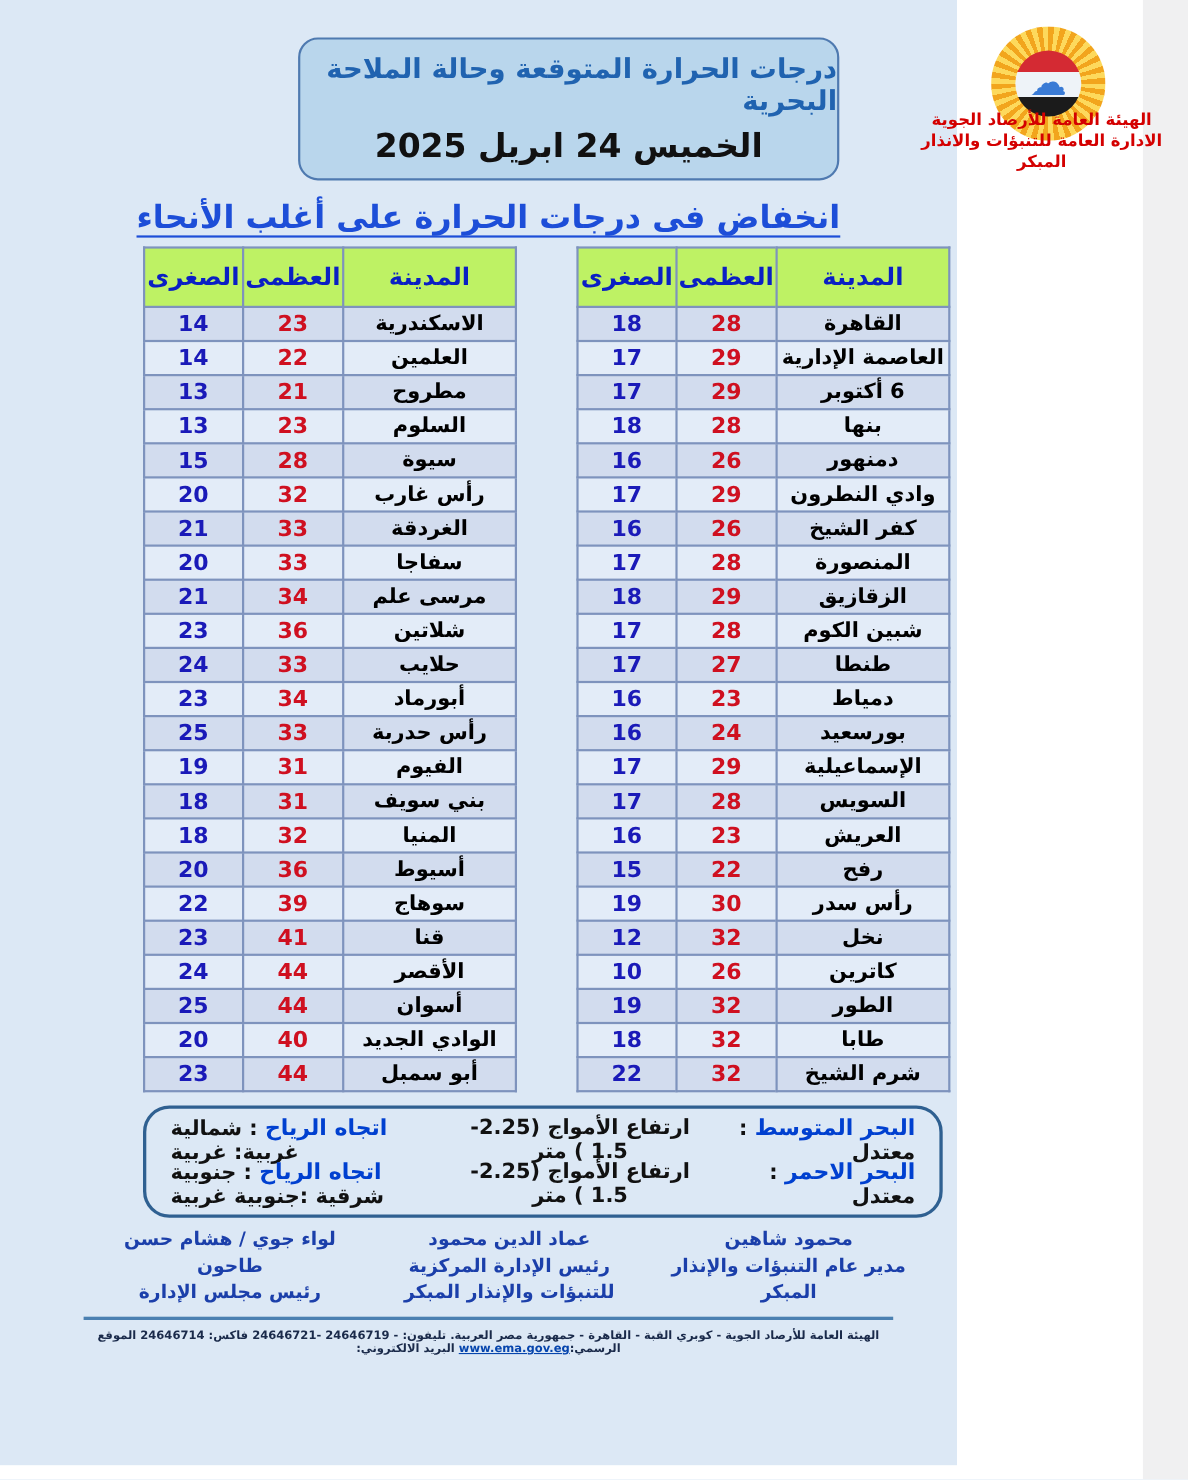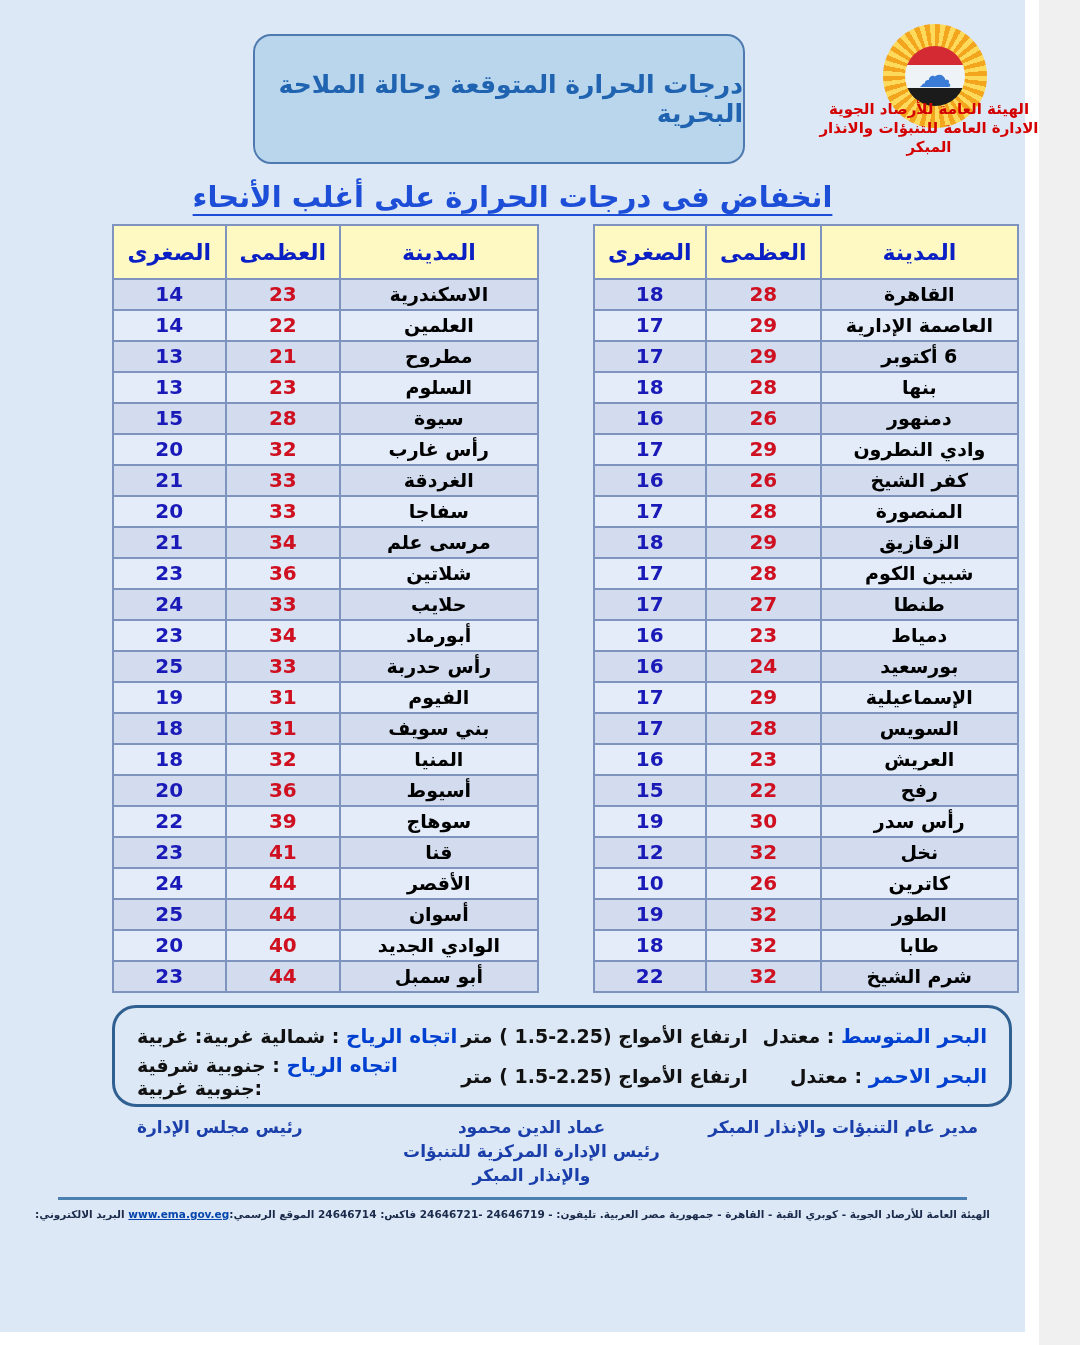--- a/index.html
+++ b/index.html
@@ -2,22 +2,22 @@
 <html lang="ar"><head>
 <meta charset="utf-8">
 <style>
   html,body { margin:0; padding:0; }
   body {
     width:1080px; height:1345px; position:relative; background:#ffffff;
     font-family:"DejaVu Sans","Liberation Sans",sans-serif; overflow:hidden;
   }
   .gray-strip { position:absolute; left:1039px; top:0; width:41px; height:1345px; background:#f0f0f1; }
   .page {
-    position:absolute; left:0; top:0; width:1025px; height:1332px;
-    background:#dce8f5; direction:rtl;
+    position:absolute; left:0; top:0; width:852px; height:1332px;
+    background:#dce8f5; direction:rtl;padding-left:18px;
   }
 
   
   .header { position:relative; height:172px; }
   .title-box {
     position:absolute; left:253px; top:34px; width:492px; height:130px;
     background:#b9d6ec; border:2px solid #4f7ab0; border-radius:18px;
     display:flex; flex-direction:column; justify-content:center; align-items:center; gap:10px;
     box-sizing:border-box;
   }
@@ -52,21 +52,21 @@
     width:910px; margin:10px auto 0; text-align:center;
     font-size:27px; font-weight:bold; line-height:41px;
   }
   .seg-blue { color:#1414c8; }
   .seg-red  { color:#e00000; }
 
   
   .tables { display:flex; gap:54px; padding:10px 6px 0 112px; }
   table.temps { border-collapse:collapse; flex:1; table-layout:fixed; }
   table.temps th {
-    background:#fef9c3; color:#0a1fc4; font-size:22px; font-weight:bold;
+    background:#bef264; color:#0a1fc4; font-size:22px; font-weight:bold;
     height:50px; border:2px solid #7e93bd; text-align:center;
   }
   table.temps td {
     height:29px; line-height:29px; border:2px solid #7e93bd;
     text-align:center; font-weight:bold; padding:0;
   }
   table.temps tbody tr:nth-child(odd)  td { background:#d2dcee; }
   table.temps tbody tr:nth-child(even) td { background:#e3ecf8; }
   td.c-city { font-size:19px; color:#000; }
   td.c-max  { font-size:20px; color:#cf1020; }
@@ -98,20 +98,21 @@
 </head>
 <body>
 
 <div class="gray-strip"></div>
 
 <div class="page">
 
   <div class="header">
     <div class="title-box">
       <div class="title-text">درجات الحرارة المتوقعة وحالة الملاحة البحرية</div>
+      <div class="date-text">الخميس 24 ابريل 2025</div>
     </div>
     <div class="logo">
       <div class="sun"></div>
       <div class="flag-circle">
         <span class="cloud">☁</span>
       </div>
     </div>
     <div class="org">
       <div>الهيئة العامة للأرصاد الجوية</div>
       <div>الادارة العامة للتنبؤات والانذار المبكر</div>
@@ -396,27 +397,29 @@
       </div>
       <div class="m-row">
         <div class="m-sea"><span class="m-label">البحر الاحمر</span><span> : معتدل</span></div>
         <div class="m-waves">ارتفاع الأمواج (2.25-1.5 ) متر</div>
         <div class="m-wind"><span class="m-label">اتجاه الرياح</span><span> : جنوبية شرقية :جنوبية غربية</span></div>
       </div>
     </div>
 
   <div class="sigs">
       <div class="sig">
+        <div>محمود شاهين</div>
         <div>مدير عام التنبؤات والإنذار المبكر</div>
       </div>
       <div class="sig">
         <div>عماد الدين محمود</div>
         <div>رئيس الإدارة المركزية للتنبؤات والإنذار المبكر</div>
       </div>
       <div class="sig">
+        <div>لواء جوي / هشام حسن طاحون</div>
         <div>رئيس مجلس الإدارة</div>
       </div>
     </div>
 
   <div class="footer-sep"></div>
   <div class="footer"><span>الهيئة العامة للأرصاد الجوية - كوبري القبة - القاهرة - جمهورية مصر العربية. تليفون: - 24646719 -24646721 فاكس: 24646714 الموقع الرسمي:</span><span class="link">www.ema.gov.eg</span><span> البريد الالكتروني: </span></div>
 
 </div>
 
 </body></html>

